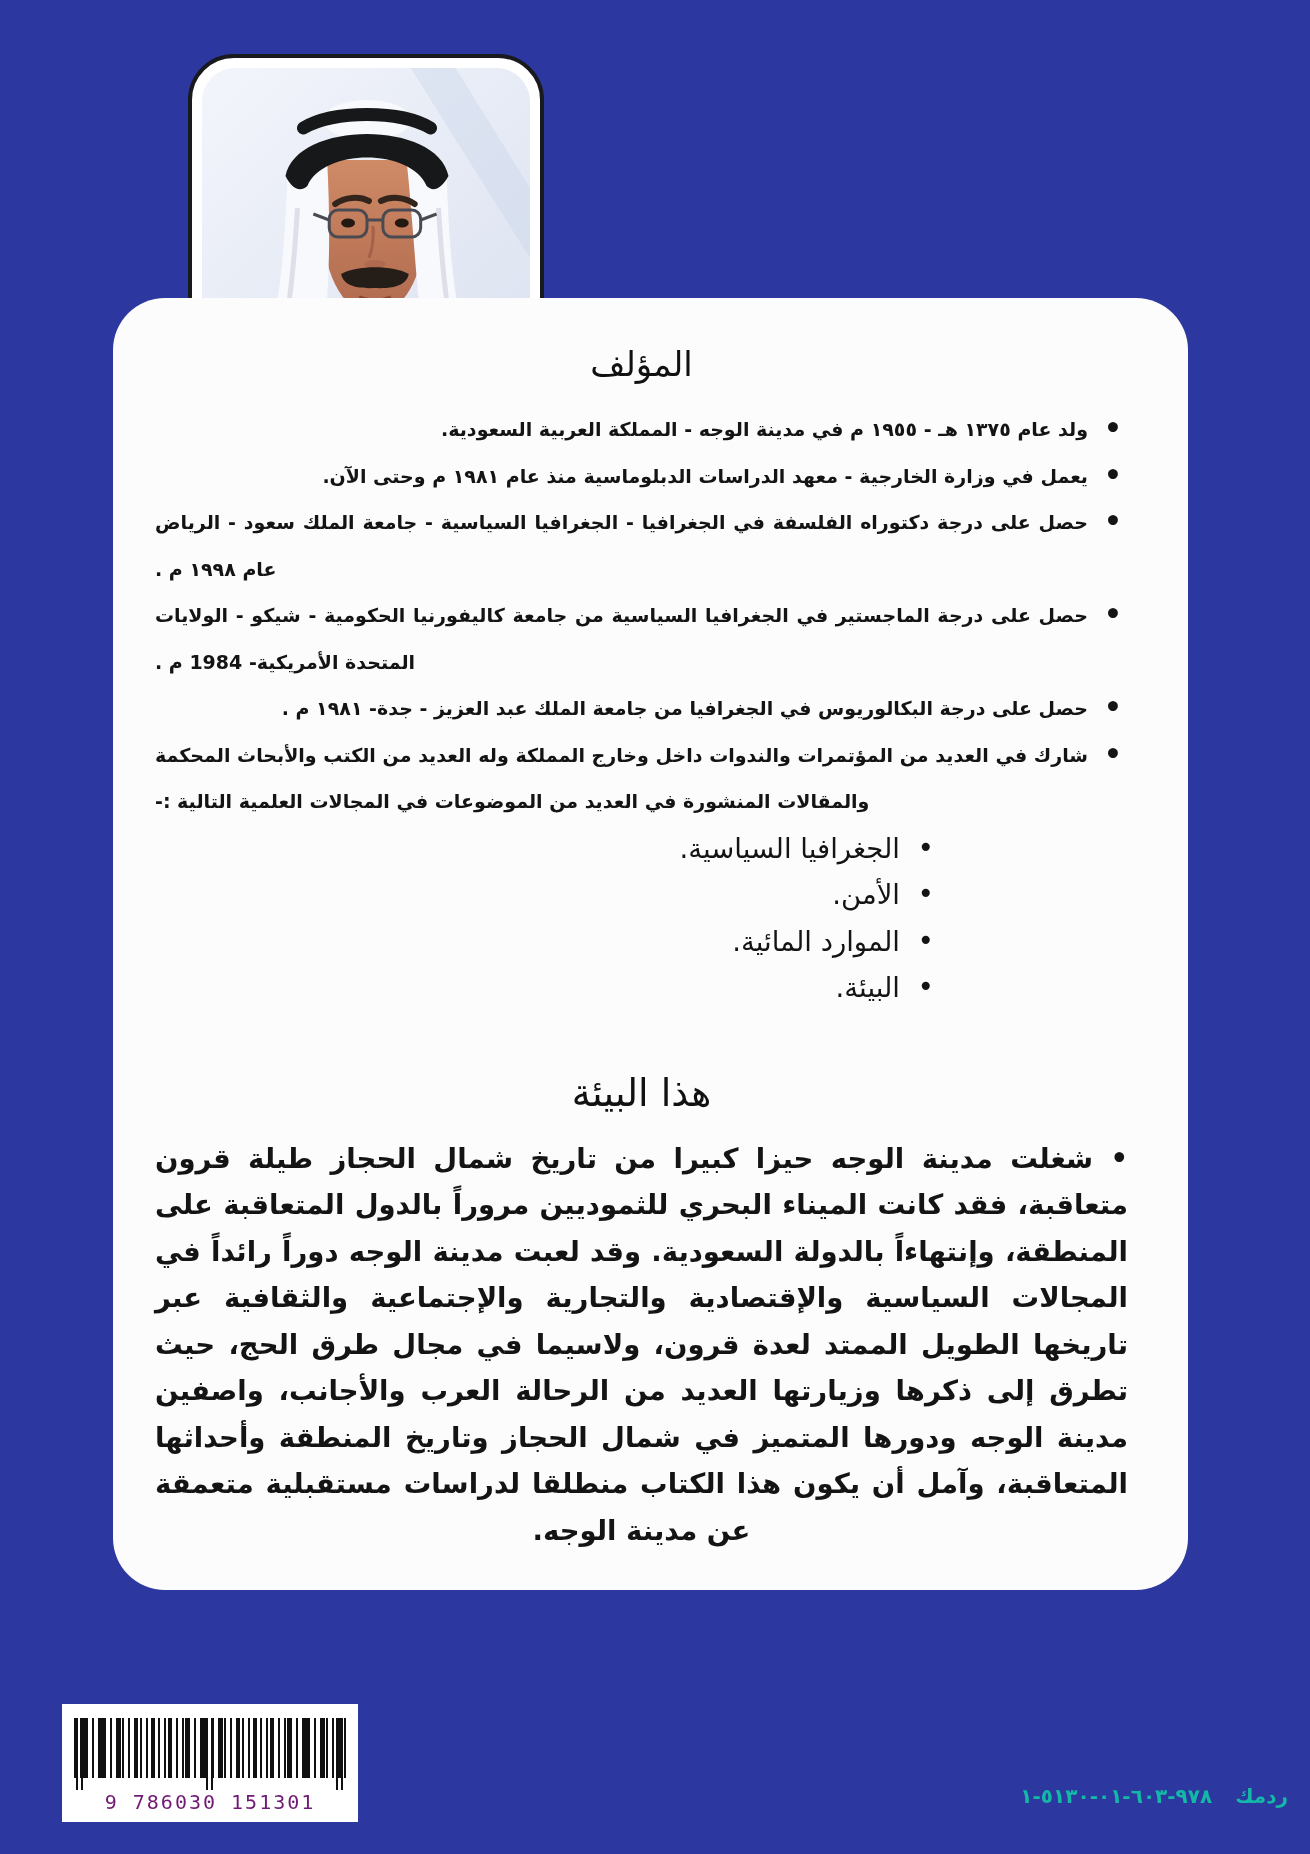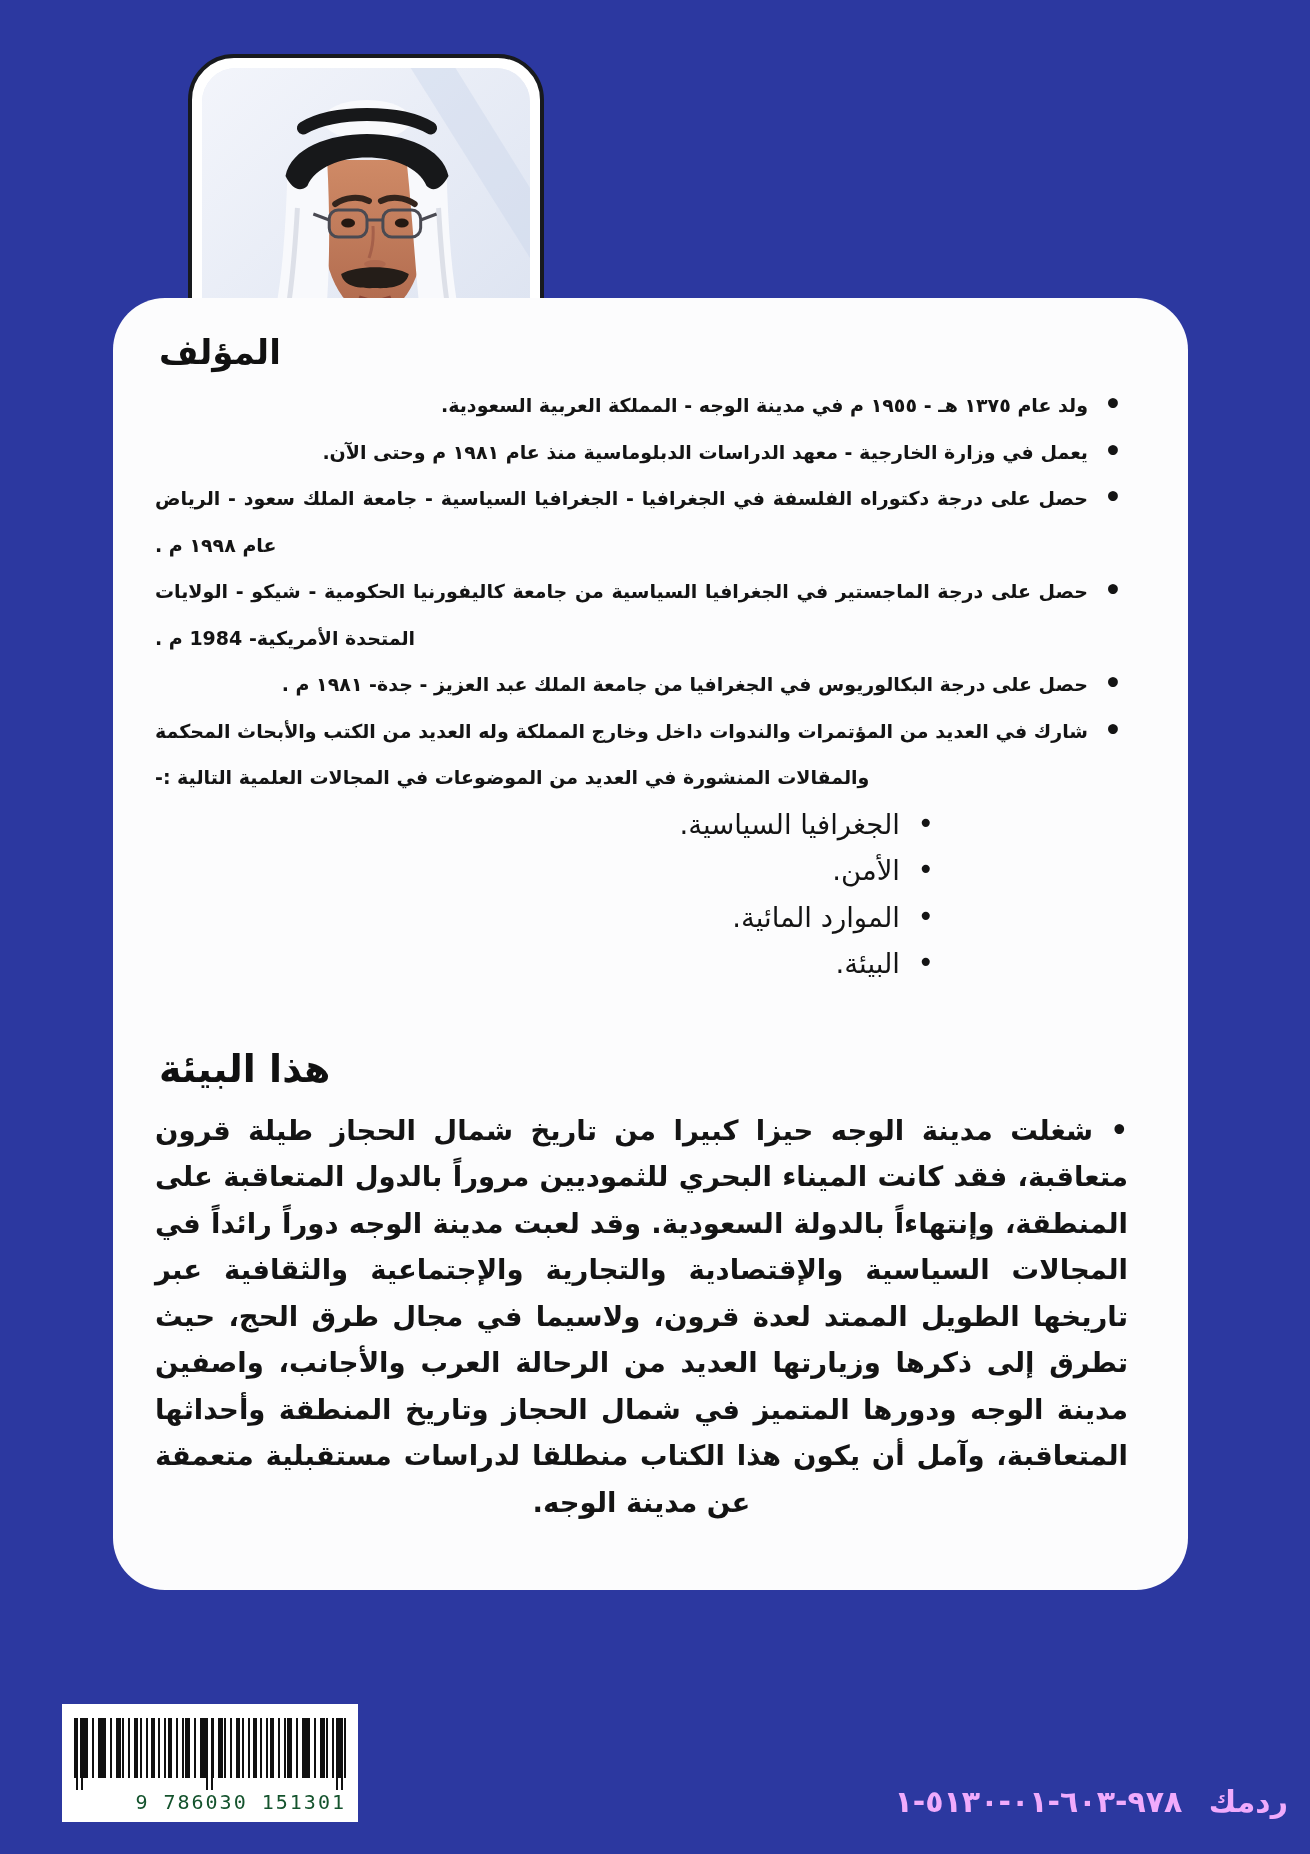--- a/index.html
+++ b/index.html
@@ -26,22 +26,22 @@
   
   .panel{
     position:absolute;left:113px;top:298px;width:1075px;height:1292px;
     background:#fcfcfd;border-radius:52px;
   }
   .content{
     position:absolute;left:42px;right:60px;top:24px;
     direction:rtl;color:#141414;
   }
   .sec-heading{
-    margin:4px;font-size:34px;font-weight:bold;line-height:52px;
-    text-align:left;color:#111;
+    margin:16px;font-size:34px;font-weight:normal;line-height:52px;
+    text-align:center;color:#111;
   }
   .bullets{margin-top:4px;}
   .bullet{
     position:relative;padding-right:40px;
     font-size:19px;font-weight:bold;line-height:46.5px;
     direction:rtl;text-align:justify;
   }
   .bullet::before,.topic::before{
     content:"•";position:absolute;right:6px;top:0;font-size:28px;
   }
@@ -71,29 +71,29 @@
       repeating-linear-gradient(90deg,transparent 0 9px,#101010 9px 13px,transparent 13px 17px);
   }
   .guard{
     position:absolute;top:0;width:8px;height:72px;
     background:repeating-linear-gradient(90deg,#101010 0 2px,transparent 2px 5px);
   }
   .g-left{left:2px;}
   .g-mid{left:50%;margin-left:-4px;}
   .g-right{right:2px;}
   .barcode-digits{
-    position:relative;margin-top:12px;text-align:right;
-    font-family:"DejaVu Sans Mono",monospace;font-size:20px;color:#14532d;
+    position:relative;margin-top:12px;text-align:center;
+    font-family:"DejaVu Sans Mono",monospace;font-size:20px;color:#701a75;
     letter-spacing:2px;background:transparent;
   }
 
   
   .isbn{
     position:absolute;right:22px;top:1784px;direction:rtl;
-    color:#f0abfc;font-size:30px;font-weight:bold;white-space:nowrap;
+    color:#14b8a6;font-size:20px;font-weight:bold;white-space:nowrap;
   }
   .isbn-label{margin-left:16px;}
   .isbn-number{letter-spacing:3px;}
 </style>
 </head>
 <body>
 
 <div class="cover">
 
   <div class="photo-frame">

